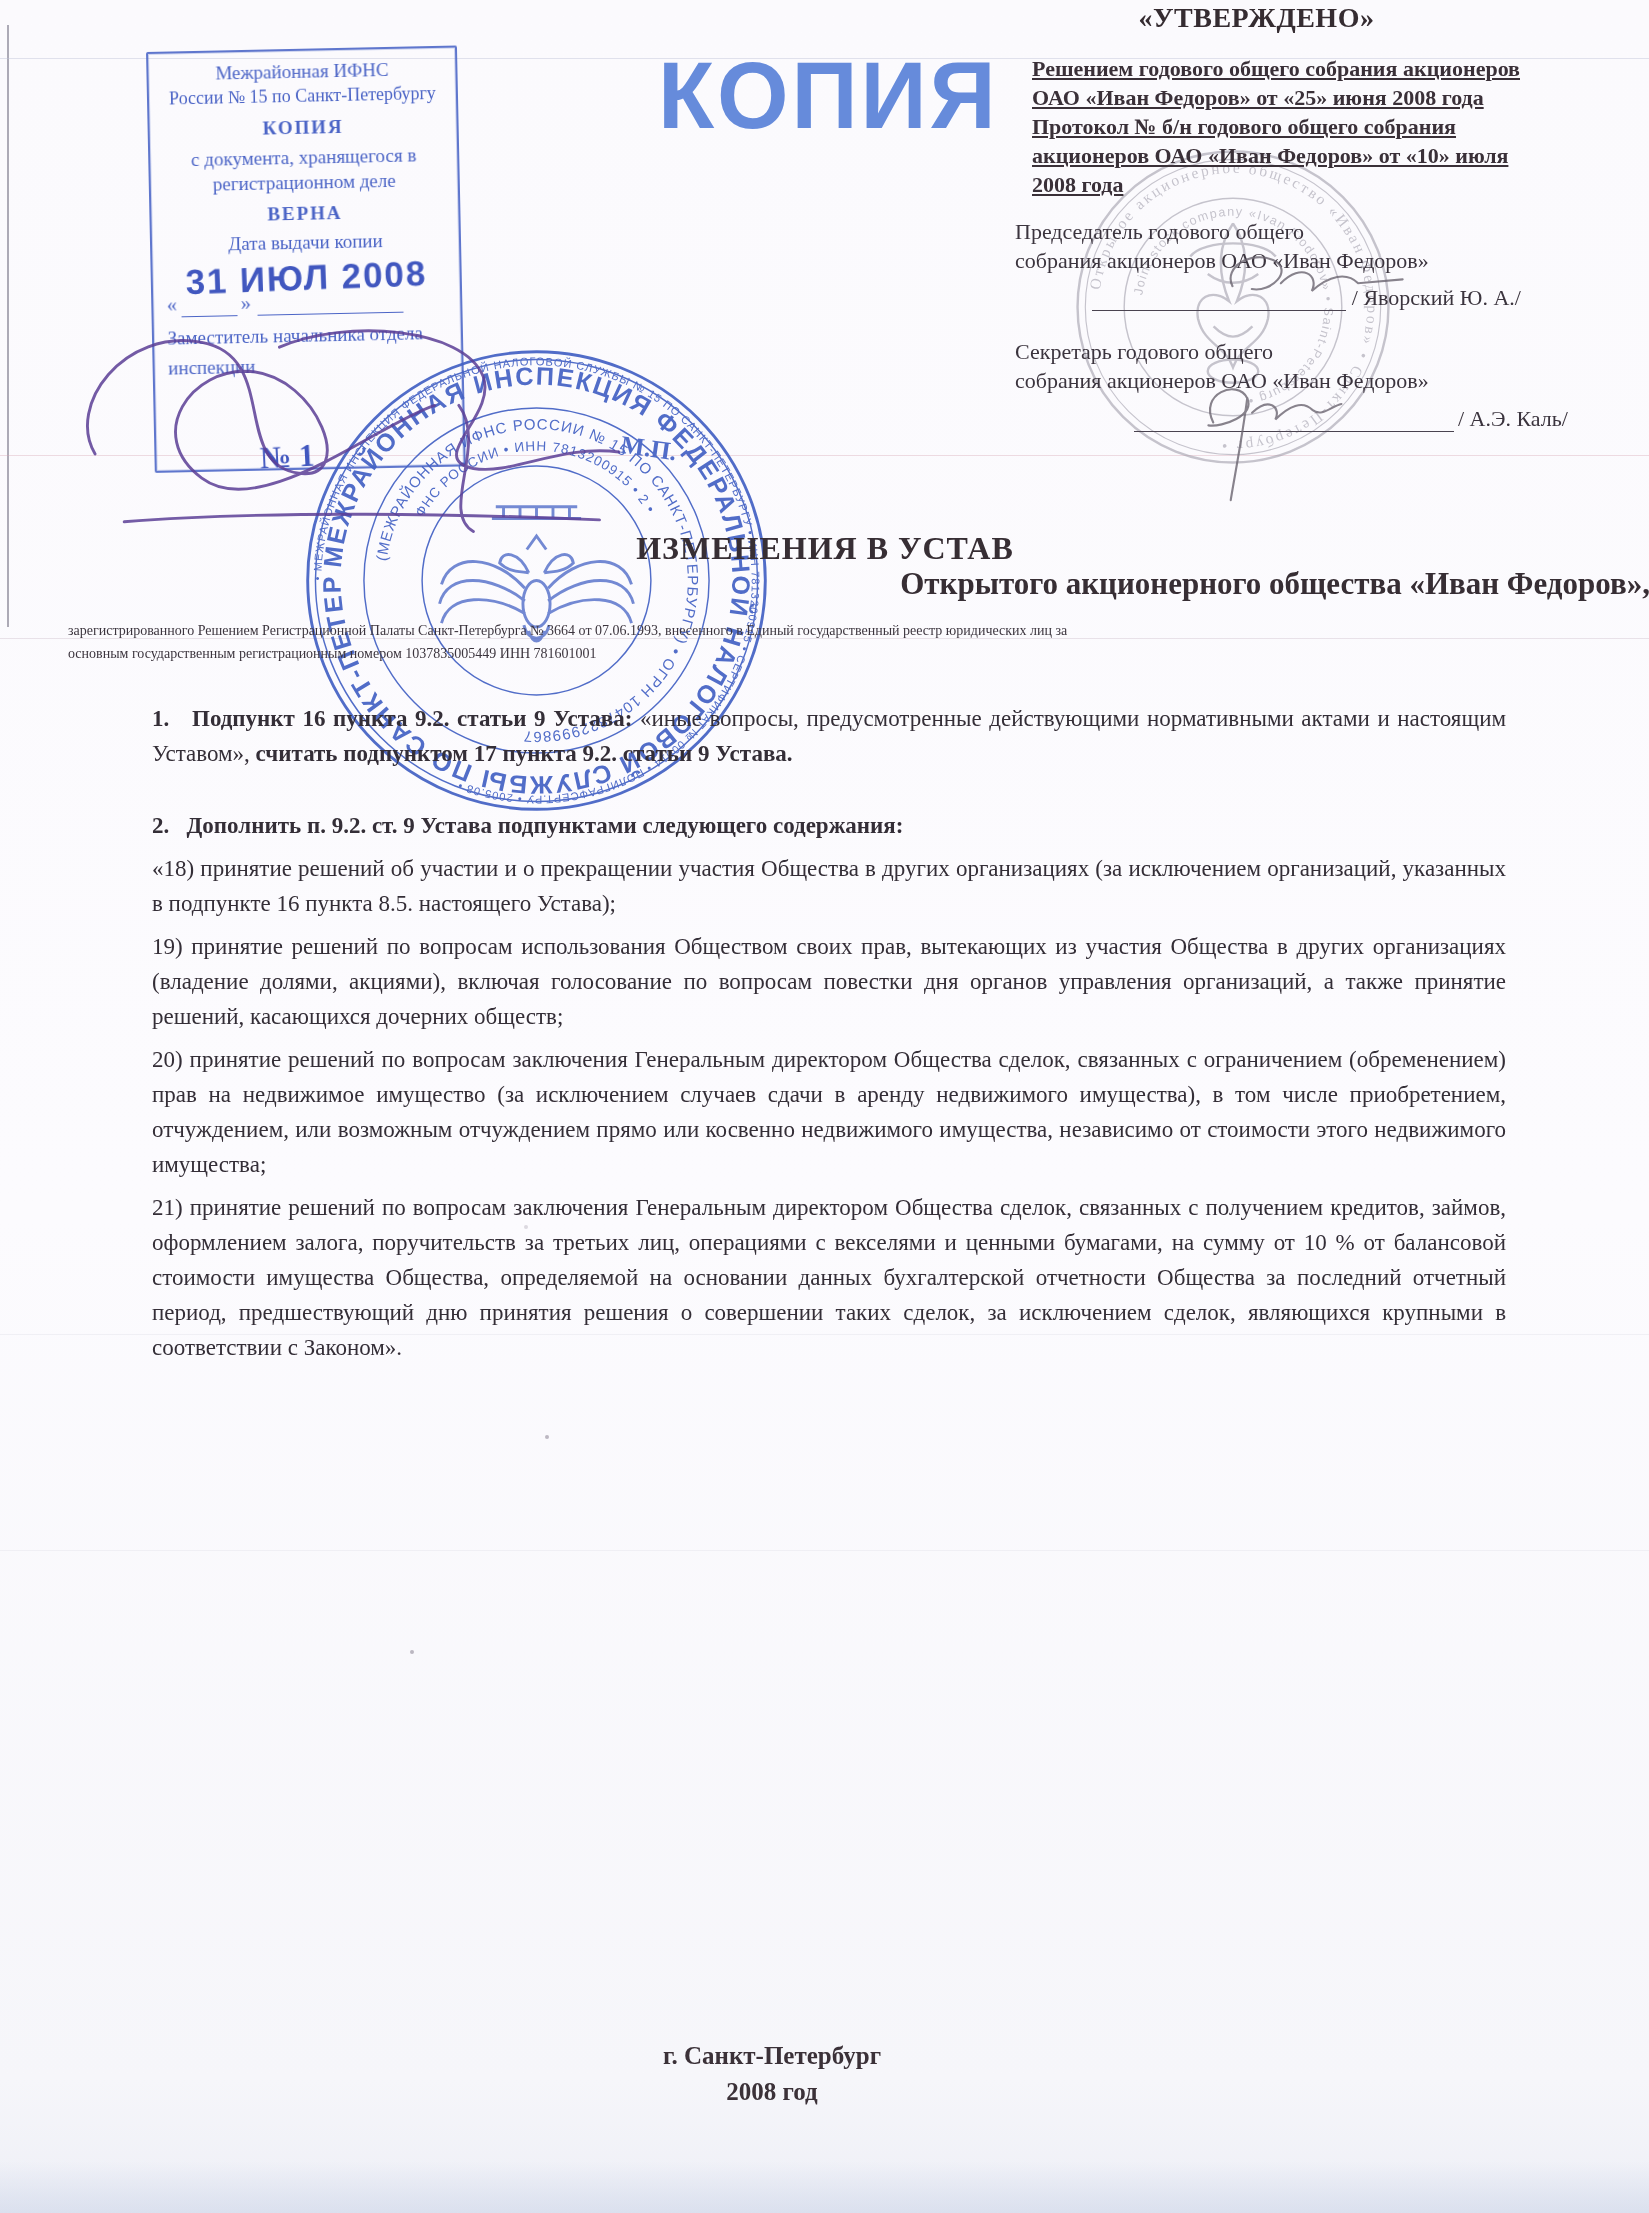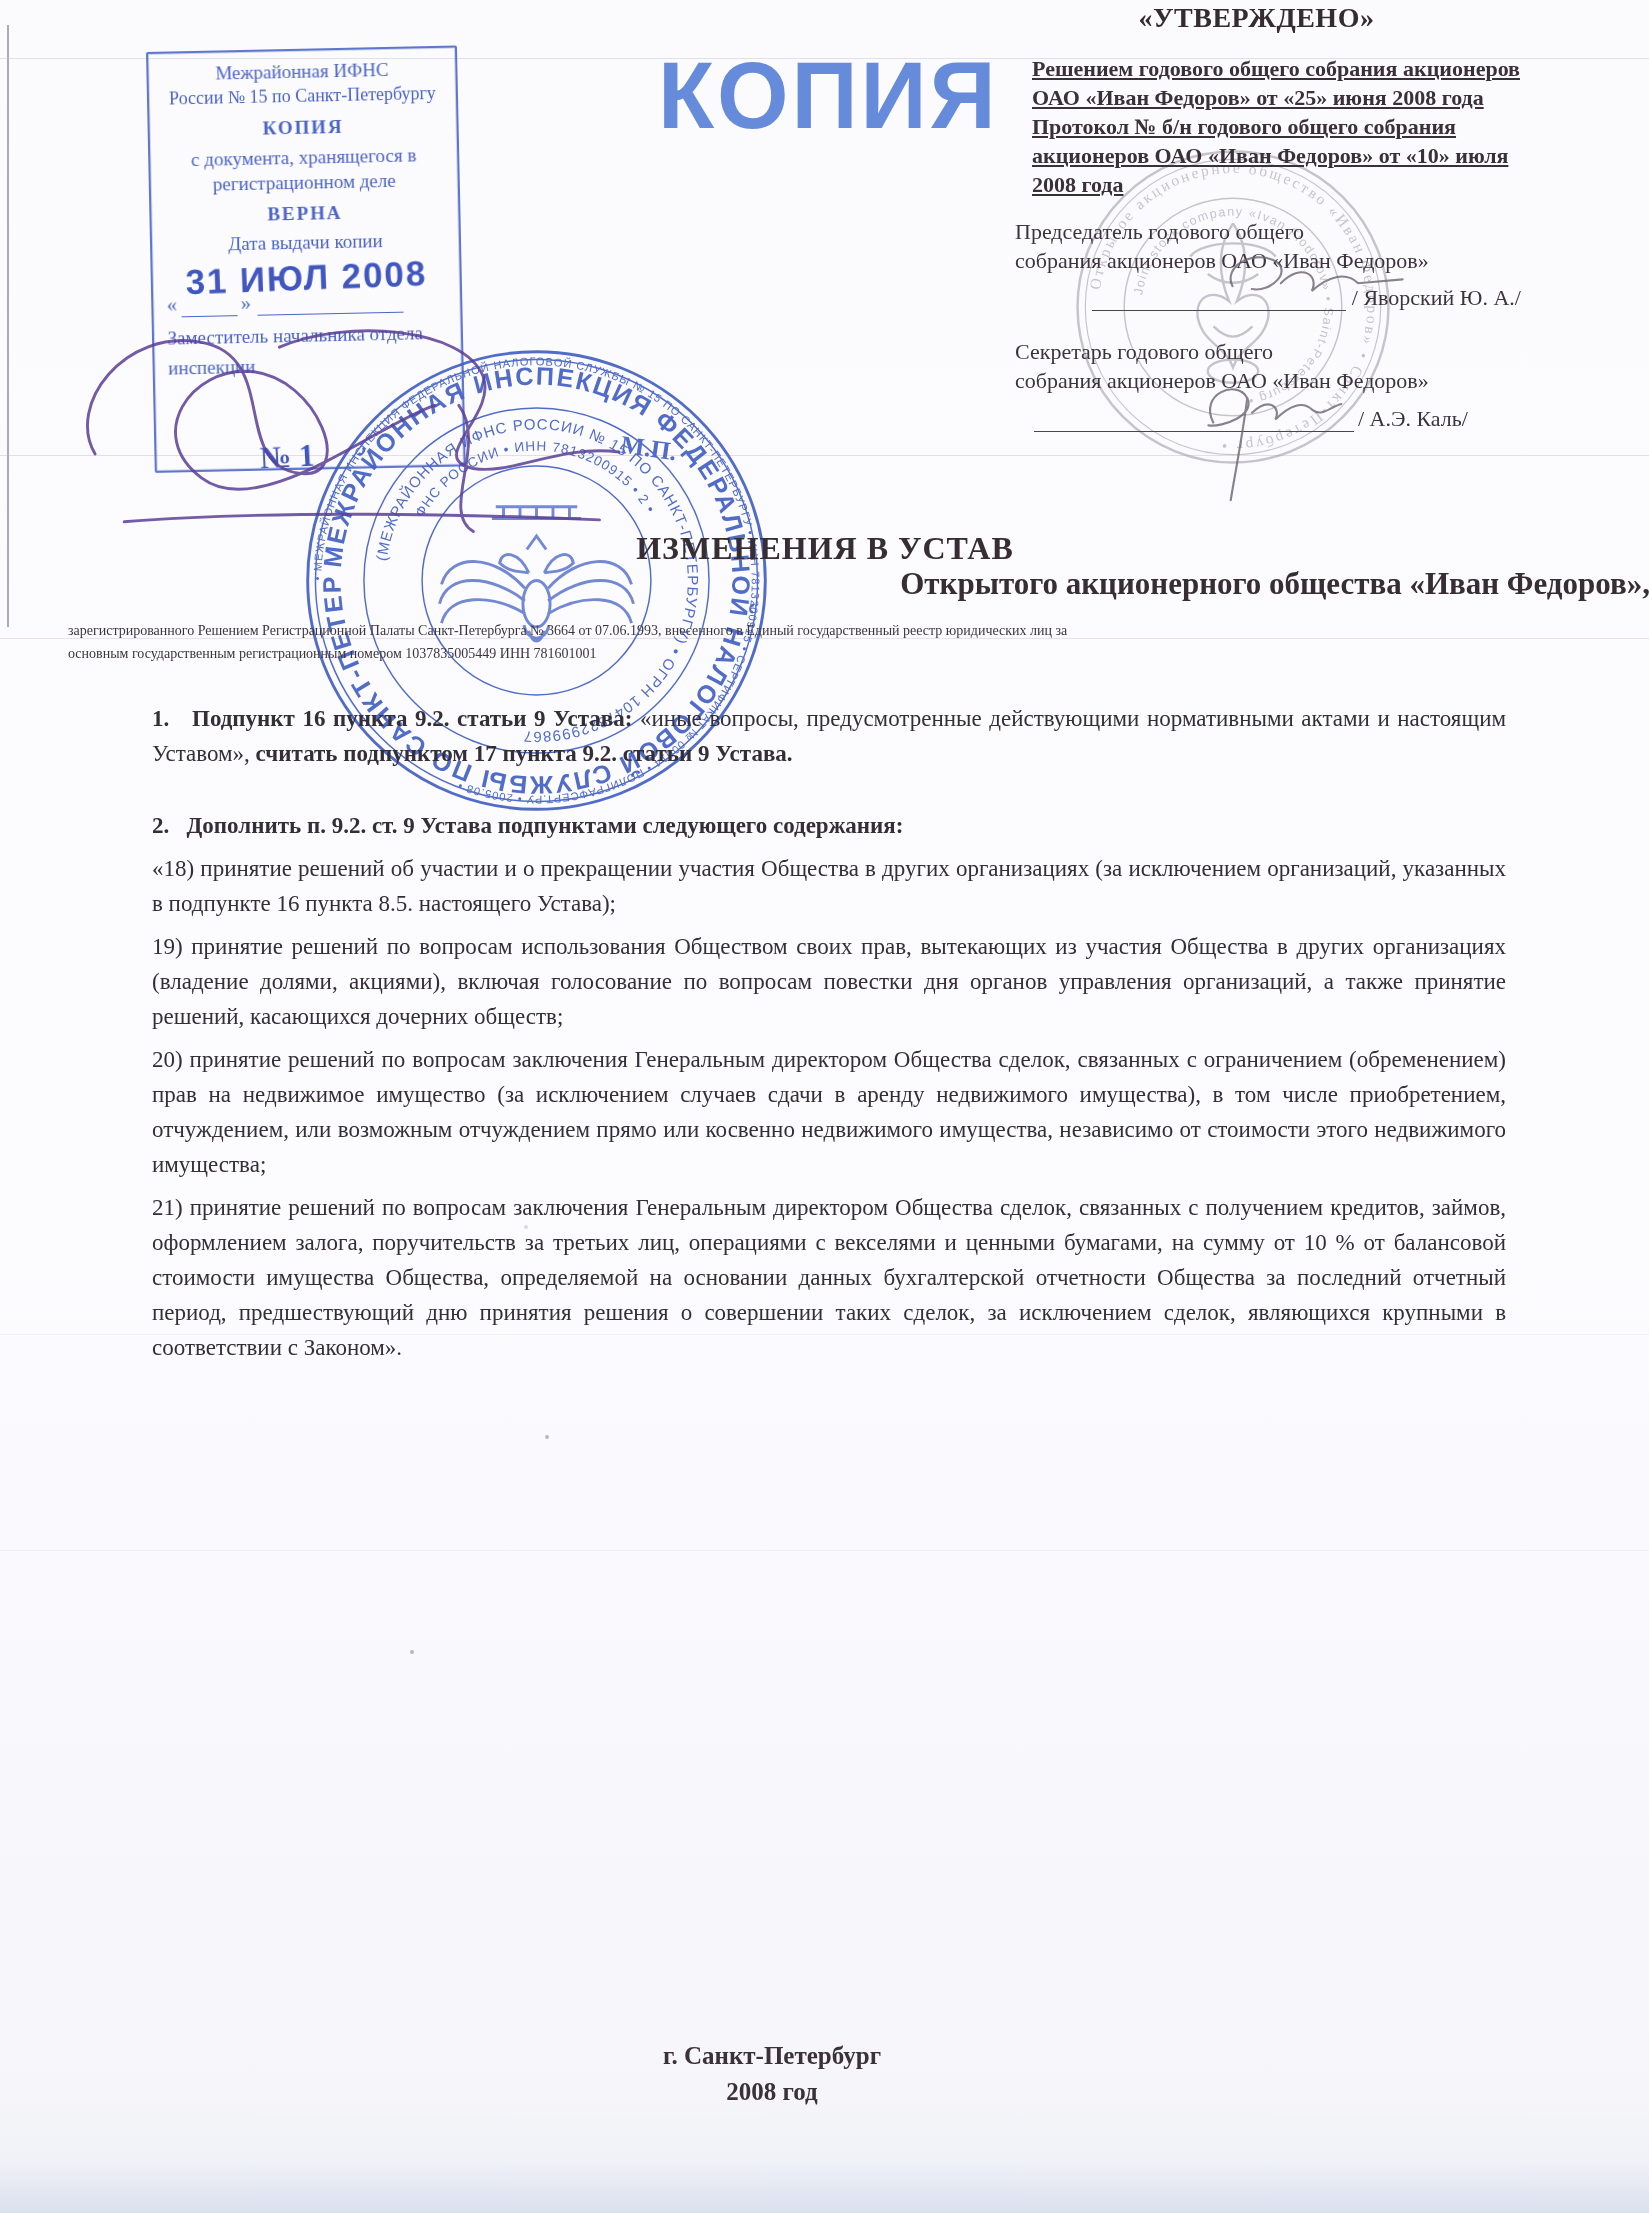--- a/index.html
+++ b/index.html
@@ -143,21 +143,21 @@
   </div>
   <div class="abs sig-row" style="left:1092px;top:285px;width:437px;">
     <span class="sig-line" style="width:254px;"></span>
     <span style="margin-left:5.8px;">/ Яворский Ю. А./</span>
   </div>
 
   <div class="abs sig-title" style="left:1015px;top:337px;">
     <div>Секретарь годового общего</div>
     <div>собрания акционеров ОАО «Иван Федоров»</div>
   </div>
-  <div class="abs sig-row" style="left:1034px;top:406px;width:456px;">
+  <div class="abs sig-row" style="left:1134px;top:406px;width:456px;">
     <span class="sig-line" style="width:320px;"></span>
     <span style="margin-left:3.9px;">/ А.Э. Каль/</span>
   </div>
 
   <div class="abs tax-stamp">
     <div class="m8">Межрайонная ИФНС</div>
     <div style="font-size:18px;">России № 15 по Санкт-Петербургу</div>
     <div class="b m6">КОПИЯ</div>
     <div class="m6">с документа, хранящегося в</div>
     <div>регистрационном деле</div>

